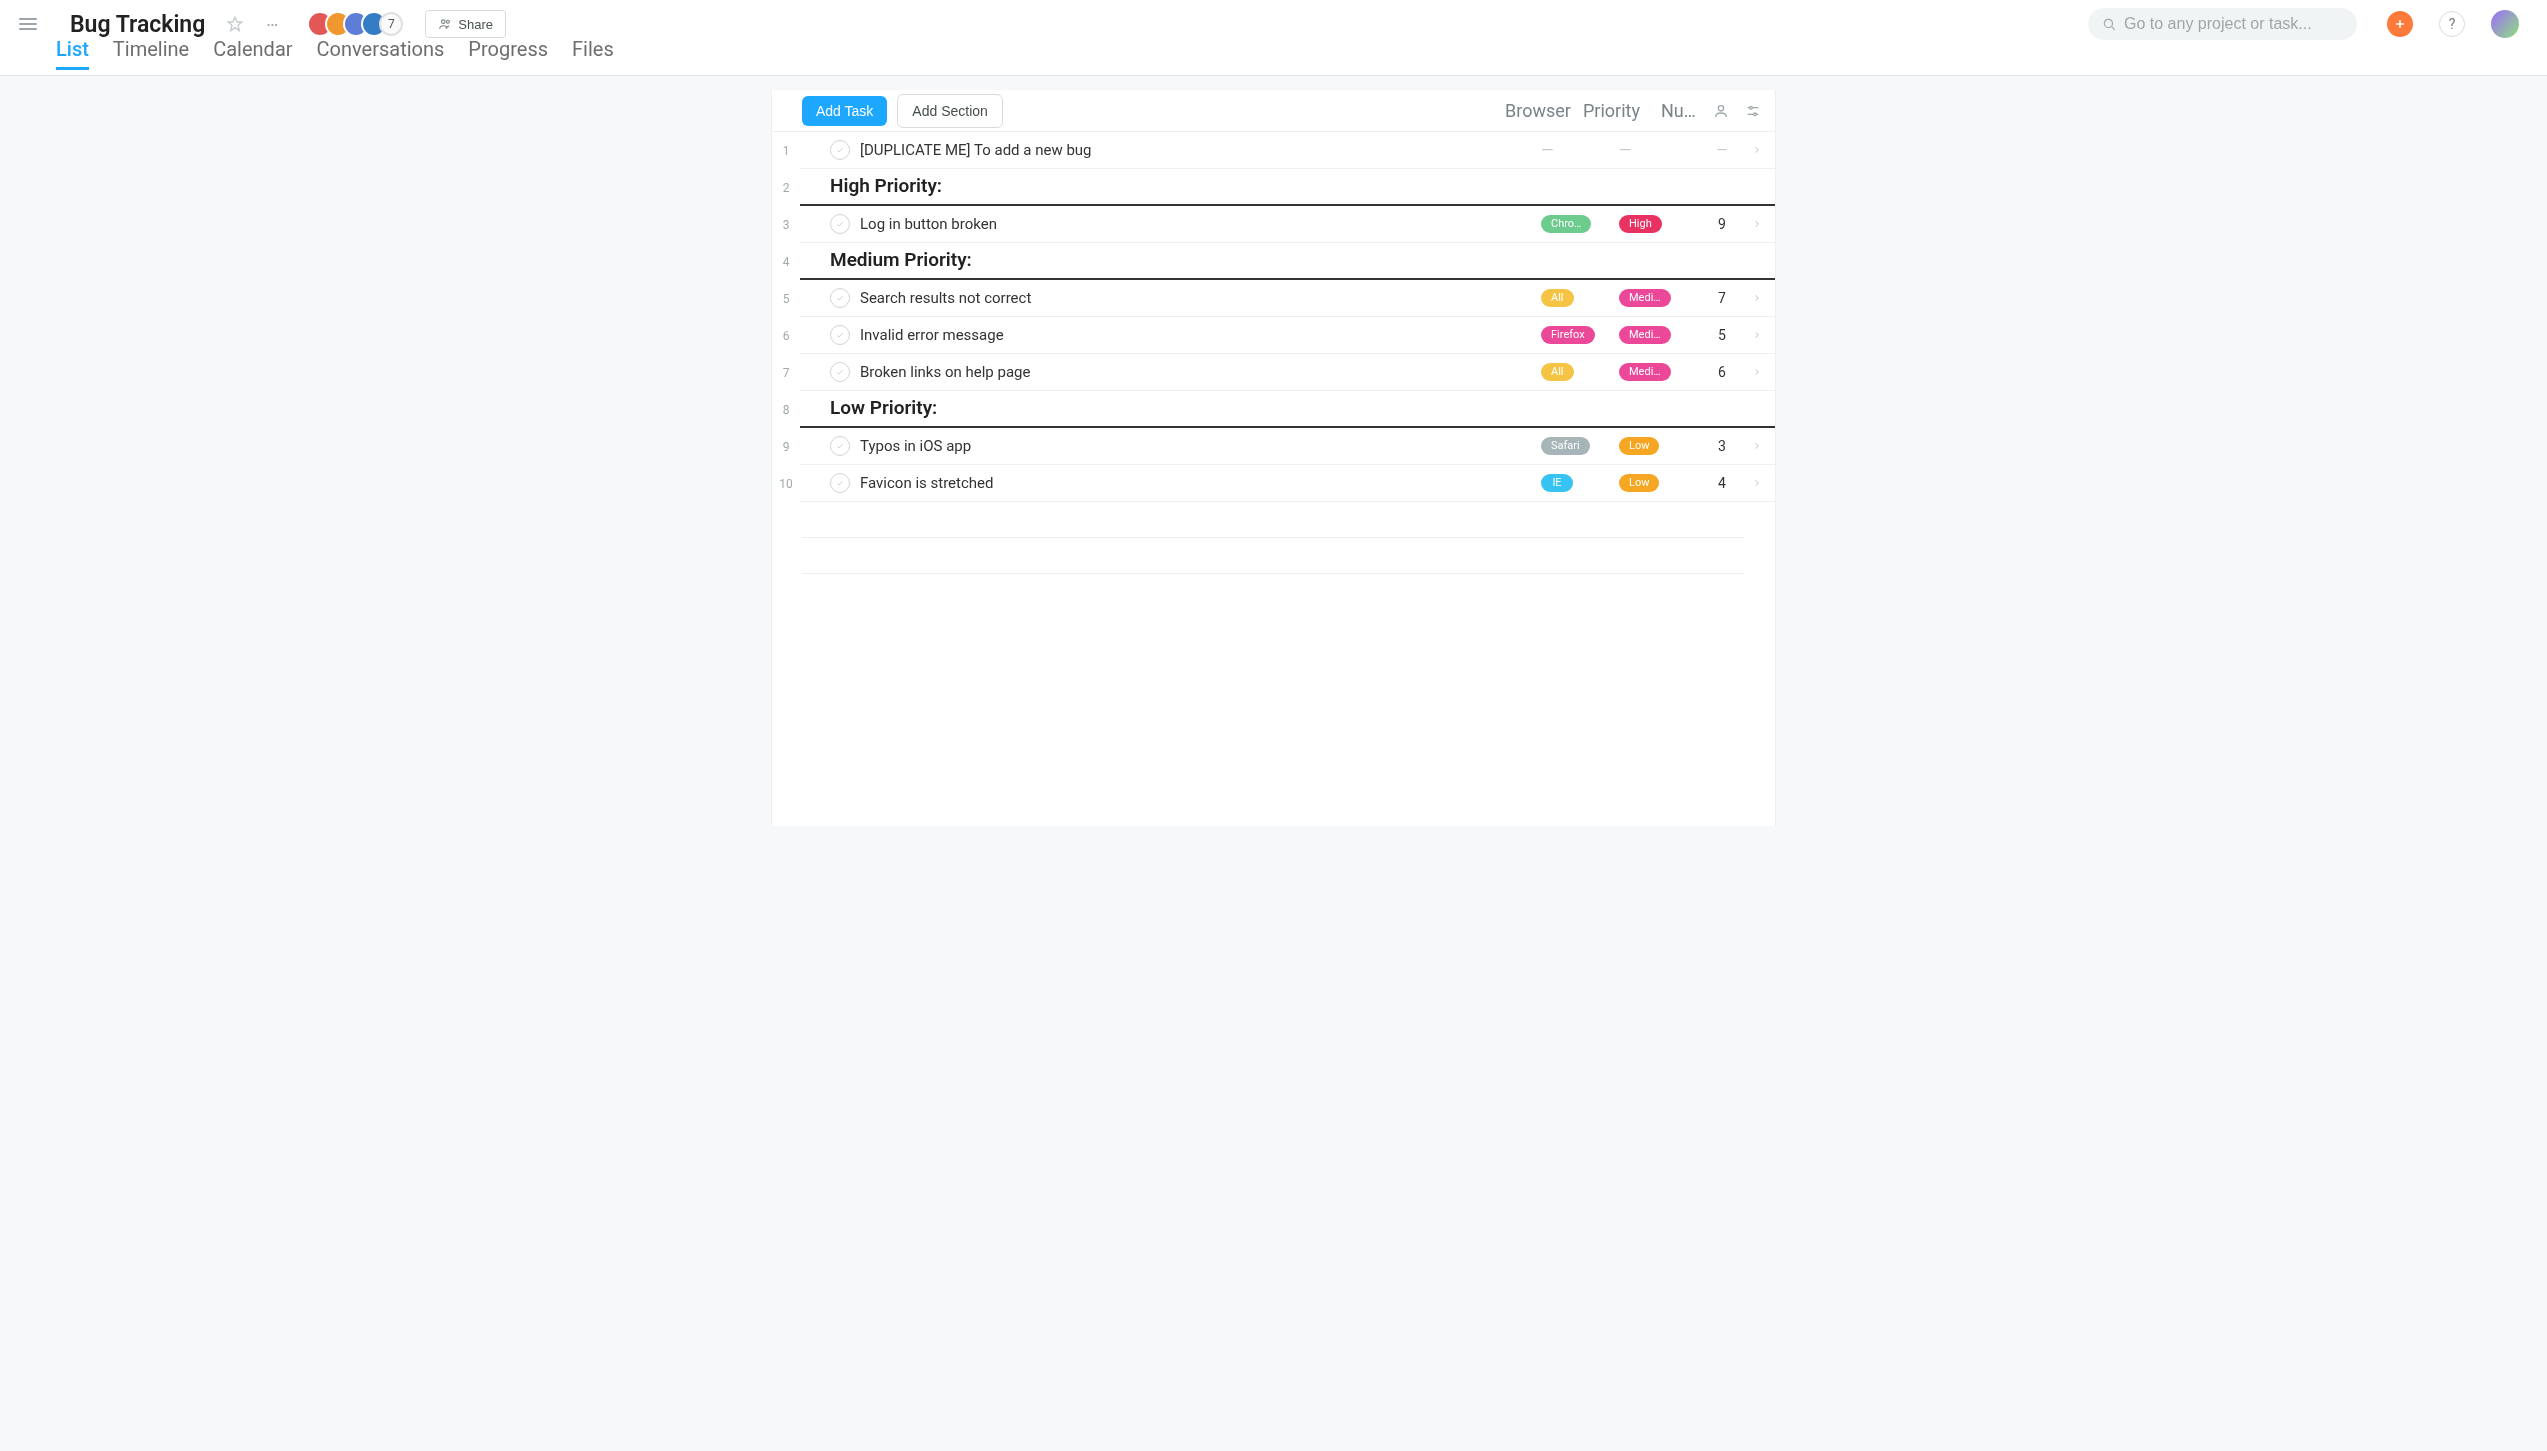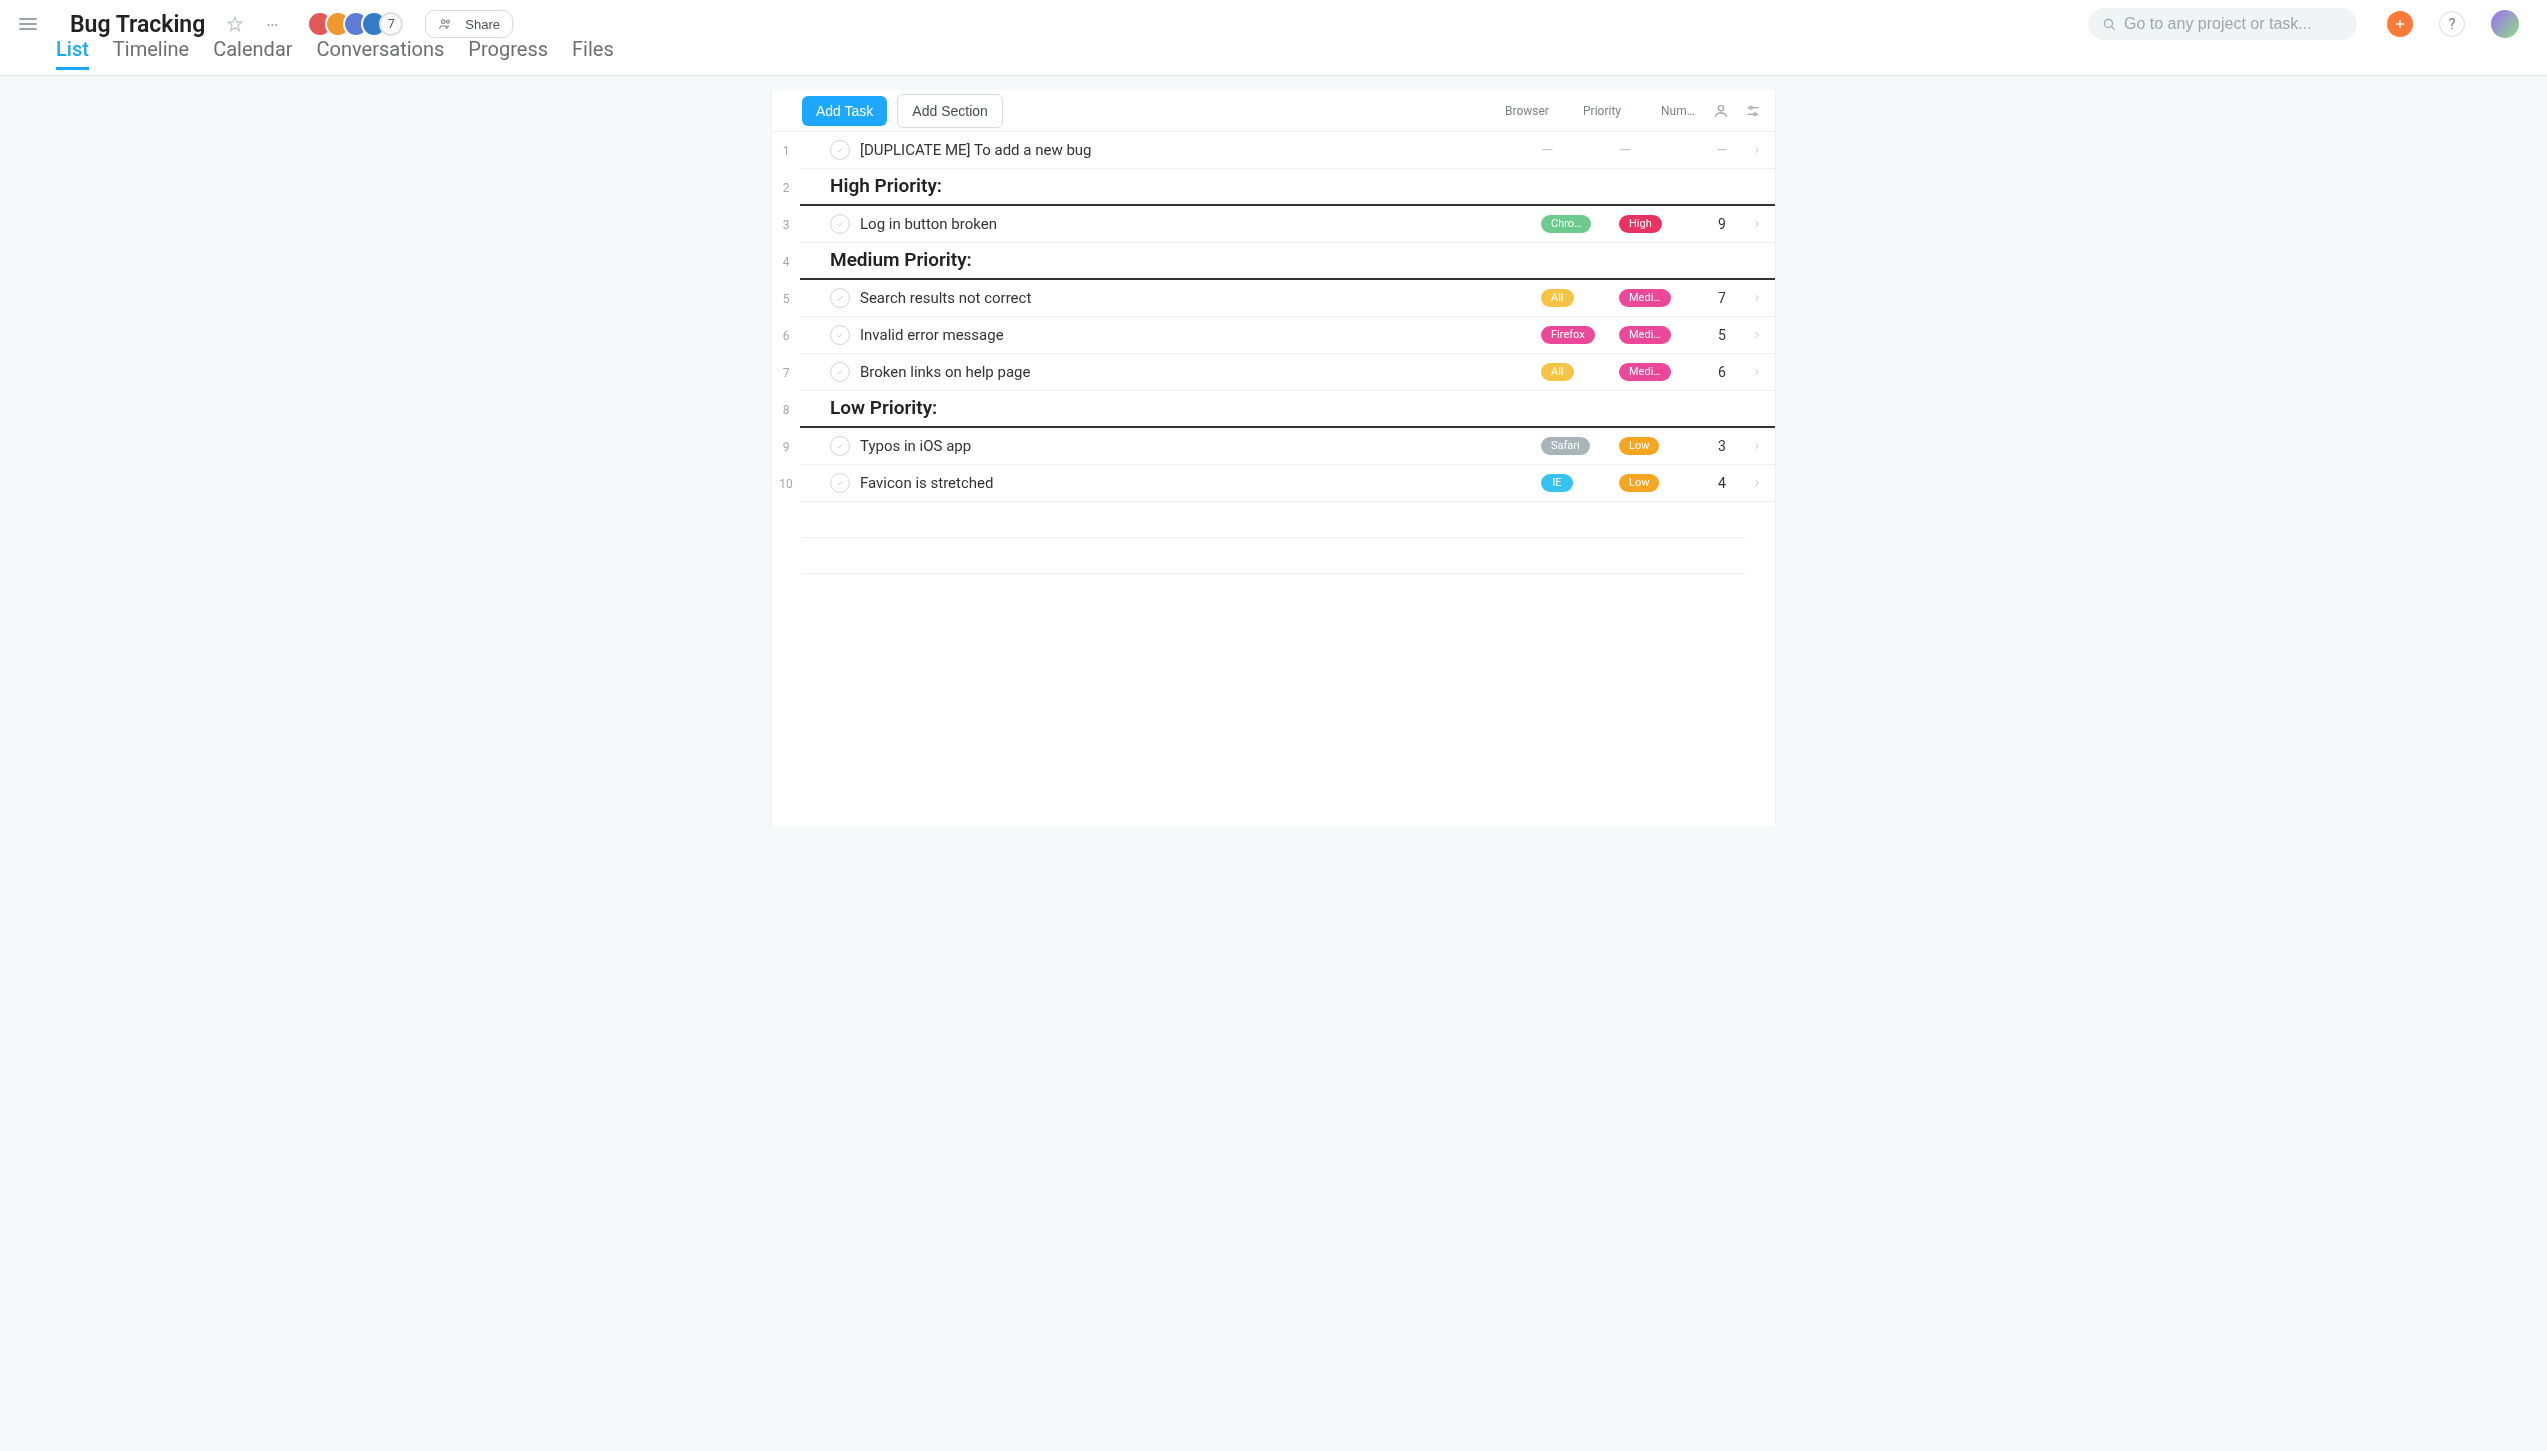--- a/index.html
+++ b/index.html
@@ -77,24 +77,24 @@
     border: 2px solid #e0e0e0;
     display: inline-flex; align-items: center; justify-content: center;
     background: #fafafa;
     font-size: 12px;
     color: #555;
     margin-left: -8px;
   }
   .share-btn {
     height: 28px;
     border: 1px solid #d8dbdd;
-    border-radius: 10px;
+    border-radius: 4px;
     background: #fff;
     display: inline-flex; align-items: center;
-    gap: 13px;
+    gap: 6px;
     font-size: 13px;
     color: #4a5154;
     padding: 0 12px;
     margin-left: 12px;
     cursor: pointer;
   }
   .header-spacer { flex: 1; }
   .search {
     height: 32px;
     border-radius: 16px;
@@ -195,21 +195,21 @@
     cursor: pointer;
   }
   .top-spacer { flex: 1; }
   .cols {
     display: flex;
     align-items: center;
     gap: 0;
   }
   .col-head {
     width: 78px;
-    font-size: 12px;
+    font-size: 18px;
     color: #7a8388;
     overflow: hidden;
     text-overflow: ellipsis;
     white-space: nowrap;
     padding-right: 4px;
   }
   .col-head.small { width: 50px; }
   .head-icons {
     display: flex;
     align-items: center;

